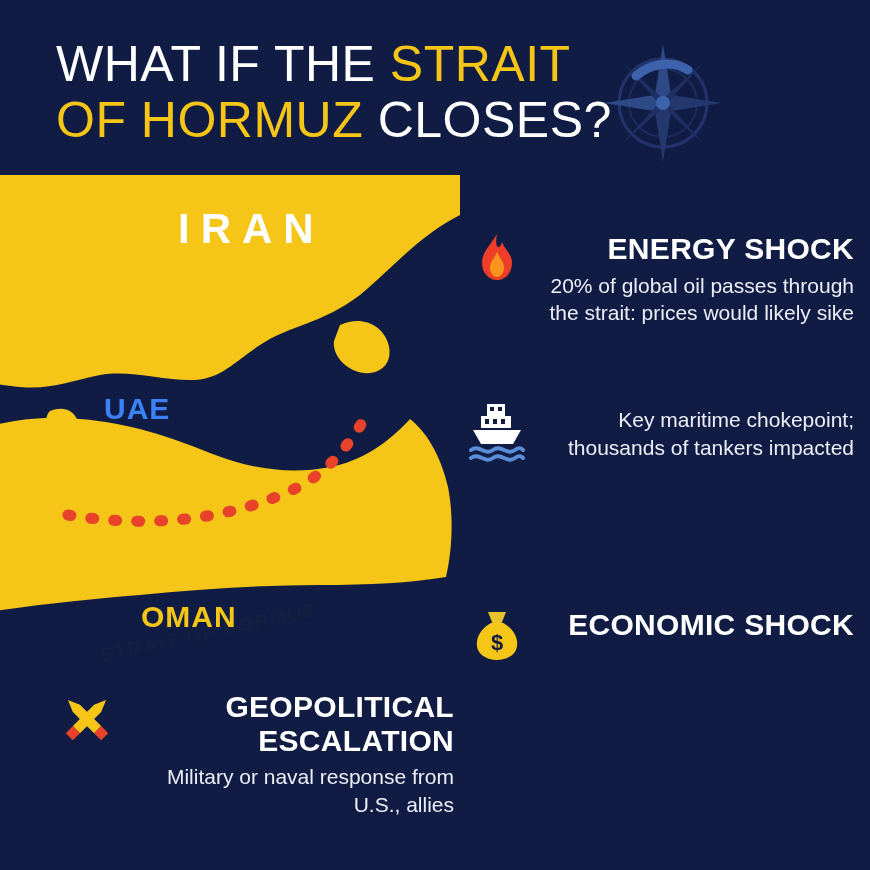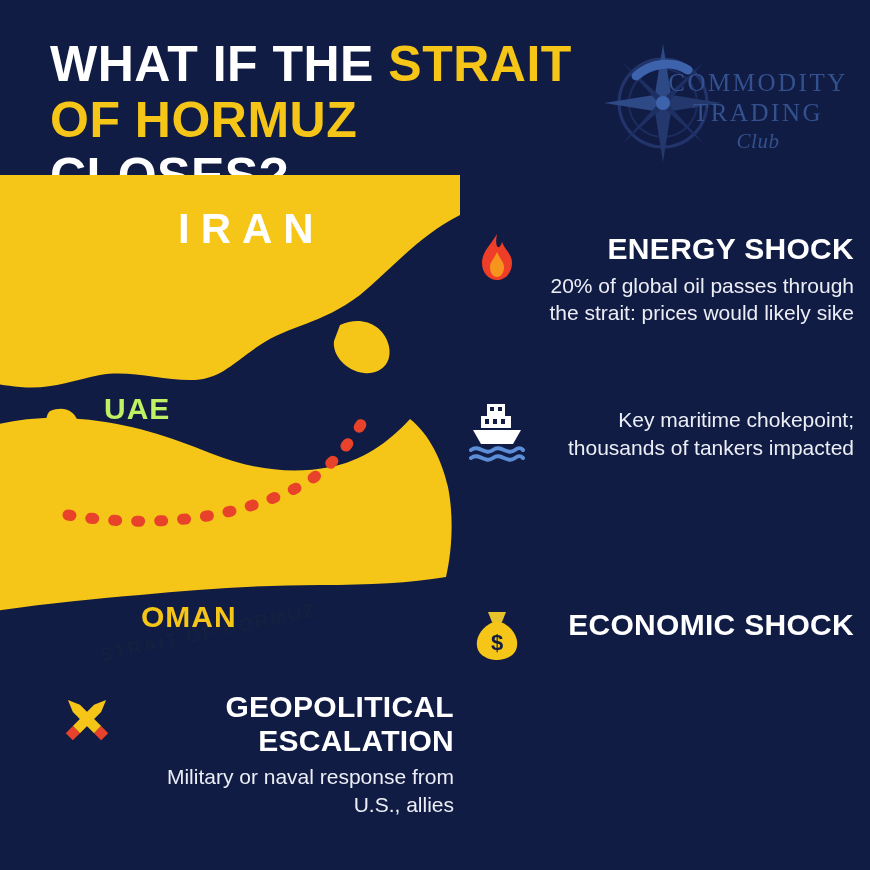--- a/index.html
+++ b/index.html
@@ -17,26 +17,26 @@
     position: relative;
     width: 870px;
     height: 870px;
     background: #111c44;
     overflow: hidden;
   }
 
   
   .title {
     position: absolute;
-    left: 50px;
+    left: 56px;
     top: 36px;
     width: 560px;
     font-size: 50px;
     line-height: 1.12;
-    font-weight: bold;
+    font-weight: normal;
     letter-spacing: 0.5px;
     color: #ffffff;
     text-transform: uppercase;
   }
   .title .hl { color: #f5c518; }
 
   
   .logo-wrap {
     position: absolute;
     left: 590px;
@@ -92,21 +92,21 @@
     left: 178px;
     top: 205px;
     font-size: 42px;
     letter-spacing: 11px;
     color: #ffffff;
   }
   .label-uae {
     left: 104px;
     top: 392px;
     font-size: 30px;
-    color: #bef264;
+    color: #3b82f6;
     letter-spacing: 1px;
     text-align: right;
   }
   .label-oman {
     left: 141px;
     top: 600px;
     font-size: 30px;
     letter-spacing: 1px;
   }
   .label-strait {
@@ -178,25 +178,20 @@
       <path d="M65 124 L73 74 L65 64 L57 74 Z" fill="#24386e"></path>
       <path d="M6 65 L56 73 L66 65 L56 57 Z" fill="#2e4a86"></path>
       <path d="M124 65 L74 73 L64 65 L74 57 Z" fill="#24386e"></path>
       <path d="M24 24 L62 58 L58 62 Z" fill="#1d2f63"></path>
       <path d="M106 106 L68 72 L72 68 Z" fill="#1d2f63"></path>
       <path d="M106 24 L72 62 L68 58 Z" fill="#1d2f63"></path>
       <path d="M24 106 L58 68 L62 72 Z" fill="#1d2f63"></path>
       <path d="M38 38 a44 44 0 0 1 52 -6" fill="none" stroke="#3d63ad" stroke-width="9" stroke-linecap="round"></path>
       <circle cx="65" cy="65" r="7" fill="#3d63ad"></circle>
     </svg>
-    <div class="logo-text">
-      <div class="logo-line1">COMMODITY</div>
-      <div class="logo-line2">TRADING</div>
-      <div class="logo-line3">Club</div>
-    </div>
   </div>
 
   <div class="map">
     <svg width="520" height="450" viewBox="0 0 520 450">
 
       <path d="M-20,-10 L470,-10 L470,40 C430,60 400,95 370,120 C330,150 300,150 270,170
                C240,190 230,205 200,205 C170,205 140,195 110,200 C80,206 60,215 30,212
                C5,210 -10,205 -20,205 Z" fill="#f5c518"></path>
 
       <path d="M350,150 C372,140 392,150 398,168 C404,186 392,200 374,198 C356,196 342,180 344,166 Z" fill="#f5c518"></path>

